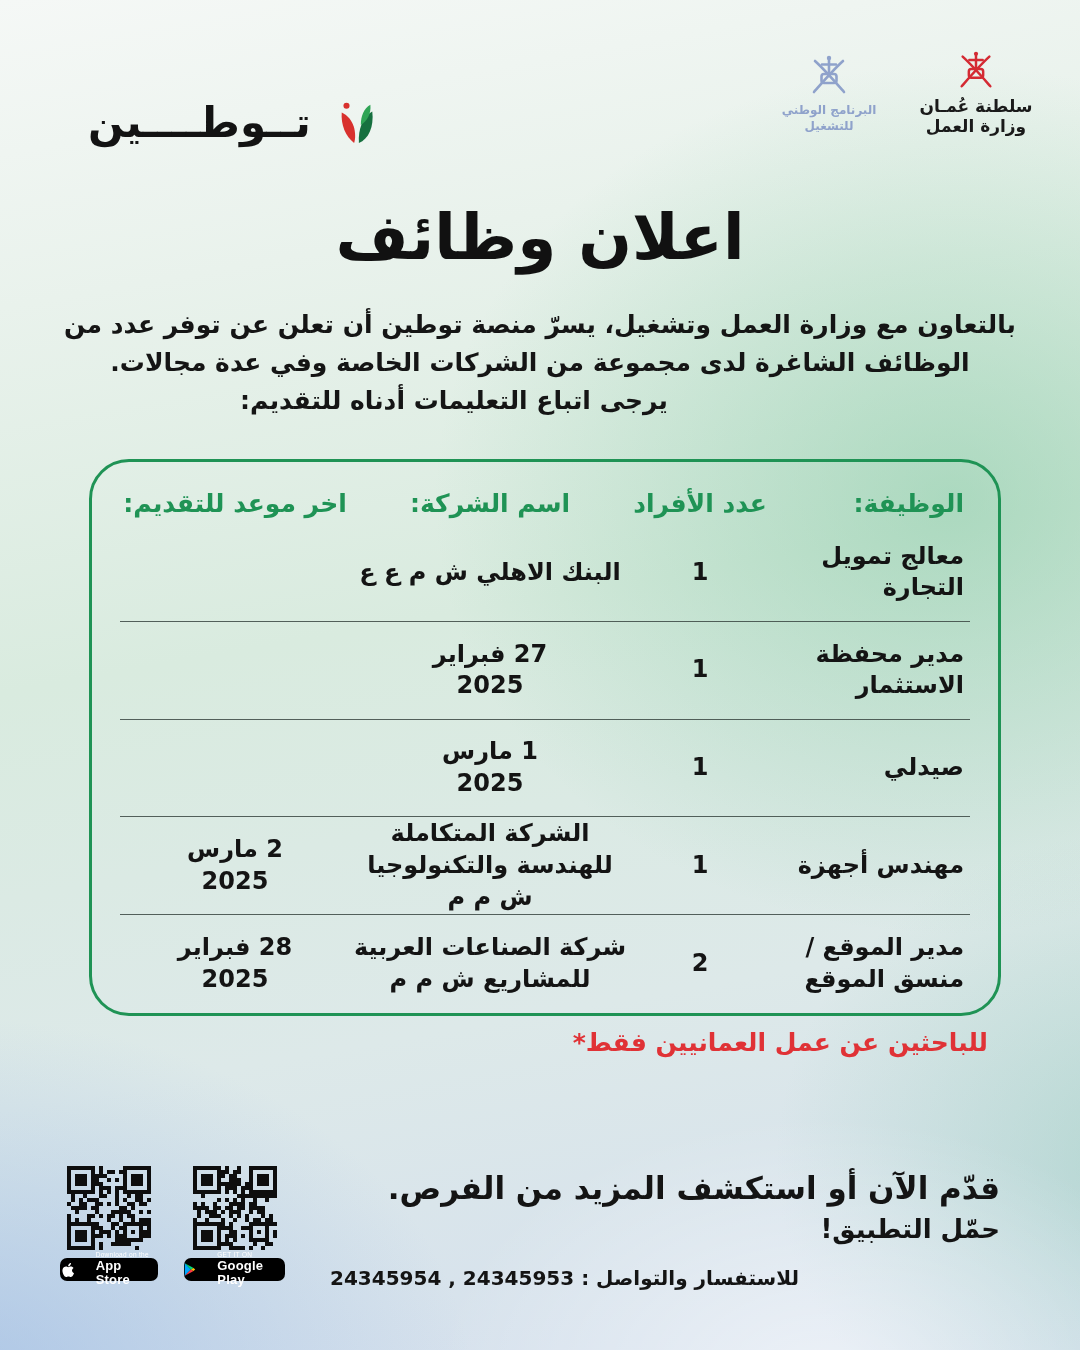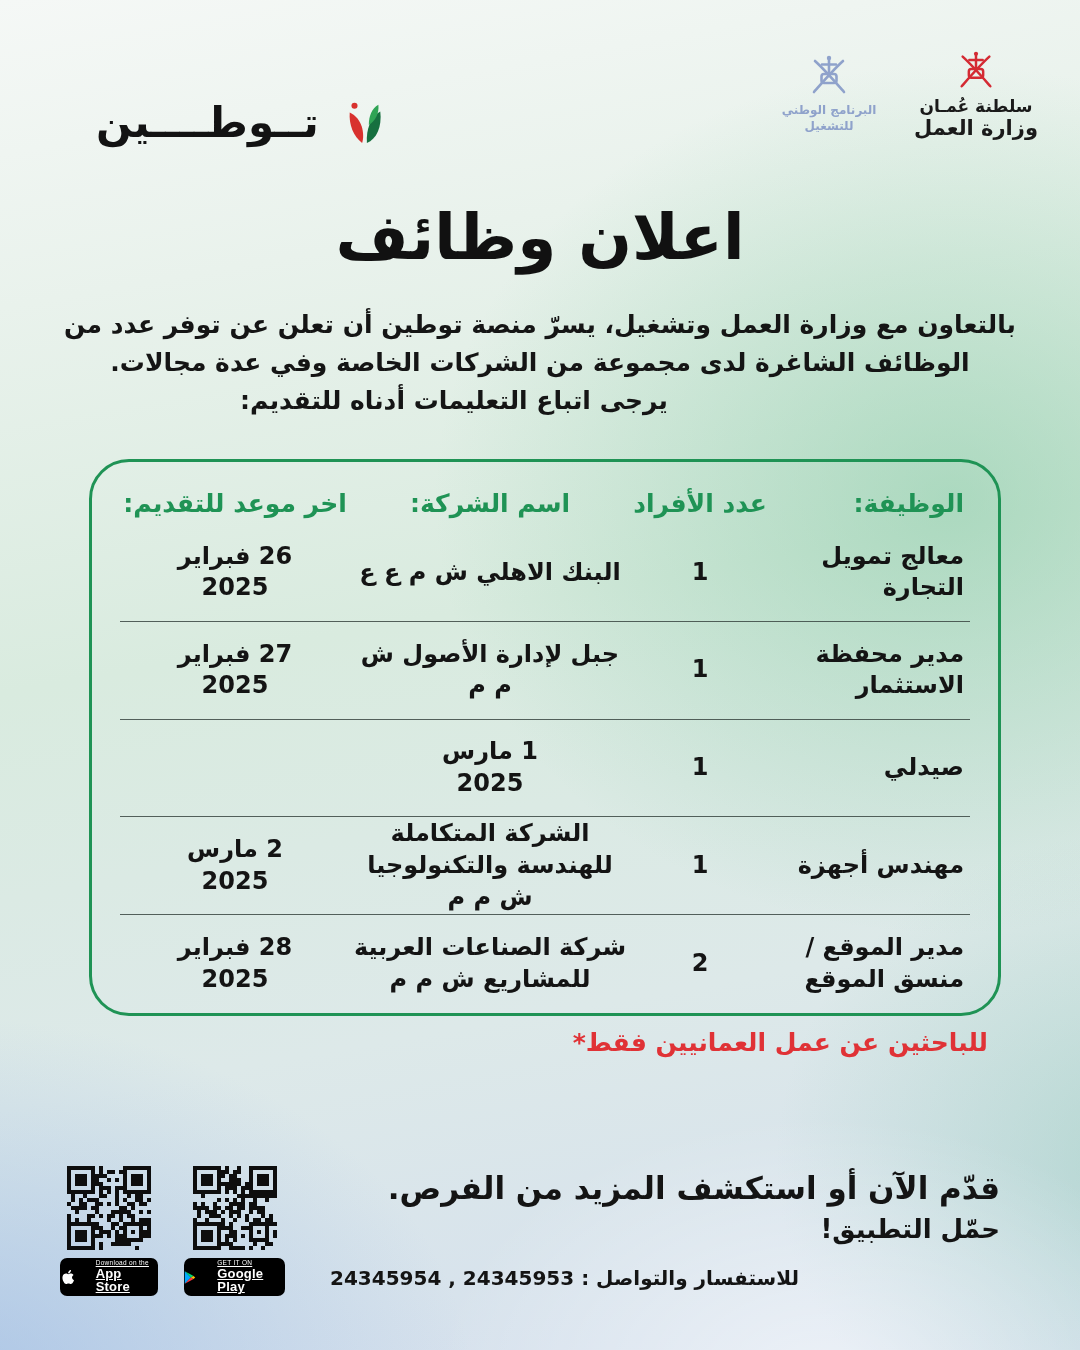--- a/index.html
+++ b/index.html
@@ -8,27 +8,27 @@
     position:relative; width:1080px; height:1350px; overflow:hidden;
     font-family:"DejaVu Sans", sans-serif; font-weight:700; color:var(--text,#141414);
     background:
       radial-gradient(760px 640px at 88% 37%, rgba(125,198,158,.50), rgba(125,198,158,0) 68%),
       radial-gradient(860px 620px at -4% 103%, rgba(143,178,226,.60), rgba(143,178,226,0) 60%),
       radial-gradient(620px 420px at 76% 102%, rgba(255,255,255,.55), rgba(255,255,255,0) 62%),
       radial-gradient(560px 500px at 106% 86%, rgba(128,196,170,.40), rgba(128,196,170,0) 66%),
       linear-gradient(170deg,#f5f8f6 0%,#e9f2ec 20%,#d9ebdf 45%,#dde9e9 72%,#d4dfee 100%);
   }
   
-  .tawteen{ position:absolute; left:96px; top:98px; display:flex; align-items:center; gap:25px; }
+  .tawteen{ position:absolute; left:88px; top:98px; display:flex; align-items:center; gap:25px; }
   .tawteen .tw-text{ font-size:42px; letter-spacing:-1px; color:#131313; }
   .prog-logo{ position:absolute; left:763px; top:54px; width:132px; text-align:center;
               color:var(--program-blue,#8FA2CB); font-size:12px; line-height:1.35; }
   .min-logo{ position:absolute; left:910px; top:50px; width:132px; text-align:center; color:#1a1a1a; }
   .min-logo .l1{ font-size:17px; }
-  .min-logo .l2{ font-size:21px; letter-spacing:1px; }
+  .min-logo .l2{ font-size:17px; letter-spacing:1px; }
   .emblem{ display:block; margin:0 auto 4px auto; }
   
   .title{ position:absolute; top:182px; left:0; width:100%; text-align:center;
           font-size:63px; color:#111;margin-top:19px; }
   .intro{ position:absolute; top:306px; left:60px; right:60px; text-align:center;
           font-size:25px; line-height:1.52; color:#151515; }
   .intro .l3{ transform:translateX(-86px); }
   
   .jobs-table{
     position:absolute; left:89px; top:459px; width:912px; height:557px;
@@ -47,23 +47,23 @@
   .c-company{ justify-content:center; text-align:center; }
   .c-deadline{ justify-content:center; text-align:center; }
   .c-deadline span{ display:inline-block; max-width:168px; }
   
   .note{ position:absolute; top:1028px; right:92px; font-size:25px; color:var(--red-note,#E03236); }
   
   .stores{ position:absolute; left:60px; top:1166px; display:flex; gap:26px; direction:ltr; }
   .store-col{ display:flex; flex-direction:column; align-items:center; gap:8px; }
   .qr{ width:84px; height:84px; }
   .qr svg{ width:84px; height:84px; display:block; }
-  .badge{ width:98px; height:38px; background:#000; border-radius:7px; color:#fff;
+  .badge{ width:98px; height:23px; background:#000; border-radius:7px; color:#fff;
           display:flex; align-items:center; justify-content:center; gap:21px; direction:ltr;
-          font-family:"Liberation Sans", sans-serif; font-weight:400; cursor:pointer;text-decoration:underline; }
+          font-family:"Liberation Sans", sans-serif; font-weight:400; cursor:pointer; }
   .badge.gplay{ width:101px; }
   .badge .txt{ display:flex; flex-direction:column; line-height:1.05; }
   .badge .small{ font-size:6.5px; letter-spacing:.3px; }
   .badge .big{ font-size:13px; font-weight:700; letter-spacing:.2px; }
   .cta{ position:absolute; right:80px; top:1170px; text-align:right; }
   .cta .l1{ font-size:31px; }
   .cta .l2{ font-size:26px; margin-top:8px; }
   .contact{ position:absolute; left:330px; top:1266px; font-size:20px; }
 </style>
 </head>
@@ -123,28 +123,24 @@
       <div class="h-job">الوظيفة:</div>
       <div class="h-count">عدد الأفراد</div>
       <div class="h-company">اسم الشركة:</div>
       <div class="h-deadline">اخر موعد للتقديم:</div>
     </div>
 
     <div class="t-row">
       <div class="c-job">معالج تمويل التجارة</div>
       <div class="c-count">1</div>
       <div class="c-company">البنك الاهلي ش م ع ع</div>
-      <div class="c-deadline">
-          <span>26 فبراير 2025</span>
-        </div>
     </div>
     <div class="t-row">
       <div class="c-job">مدير محفظة الاستثمار</div>
       <div class="c-count">1</div>
-      <div class="c-company">جبل لإدارة الأصول ش م م</div>
       <div class="c-deadline">
           <span>27 فبراير 2025</span>
         </div>
     </div>
     <div class="t-row">
       <div class="c-job">صيدلي</div>
       <div class="c-count">1</div>
       <div class="c-deadline">
           <span>1 مارس 2025</span>
         </div>

